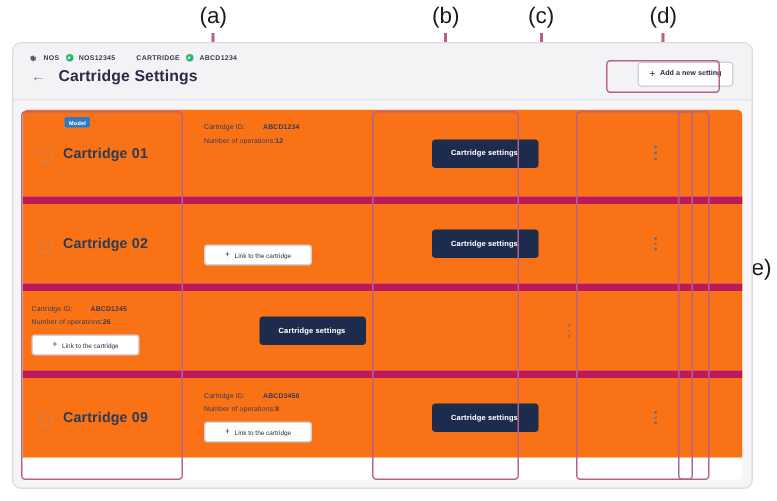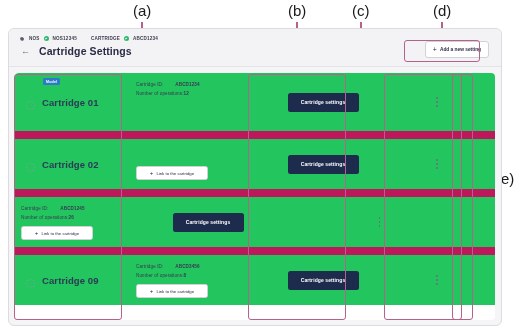--- a/index.html
+++ b/index.html
@@ -143,25 +143,25 @@
     border-radius: 4px;
     height: 247px;
     overflow: hidden;
     position: relative;
   }
   .row {
     display: flex;
     align-items: stretch;
     height: 58px;
     position: relative;
-    background: #22c55e;
+    background: #f97316;
     box-sizing: border-box;
     justify-content: flex-end;
   }
-  .row + .row { border-top: 8px solid #be185d; }
+  .row + .row { border-top: 5px solid #be185d; }
 
   .cell-name {
     width: 115px;
     flex: none;
     display: flex;
     align-items: center;
     gap: 6px;
     padding-left: 10px;
     position: relative;
     box-sizing: border-box;

